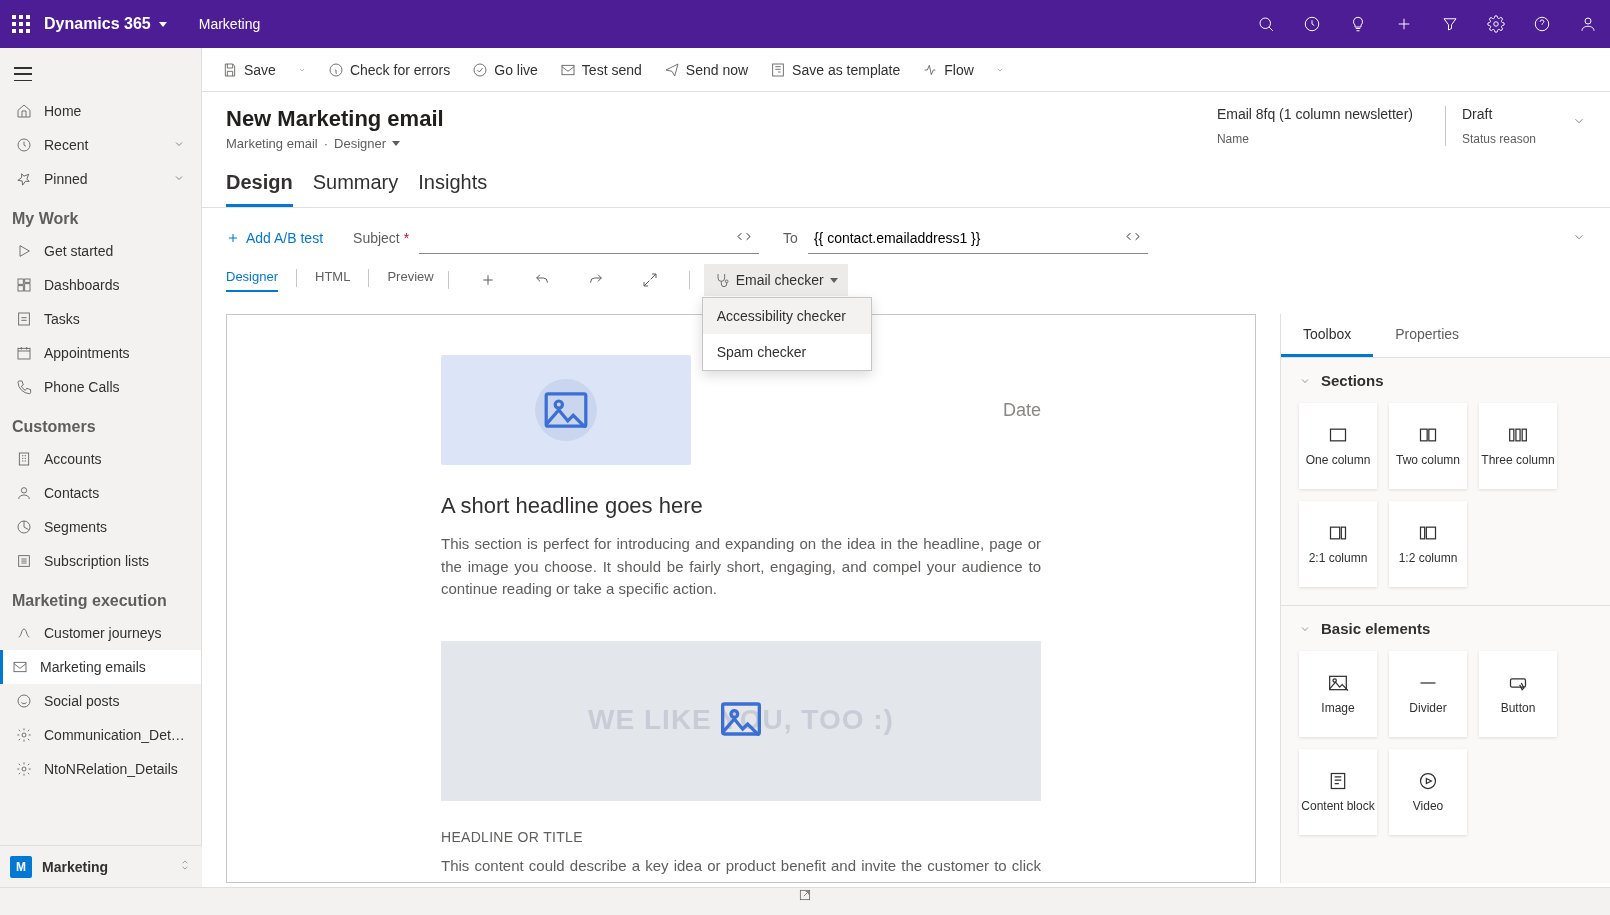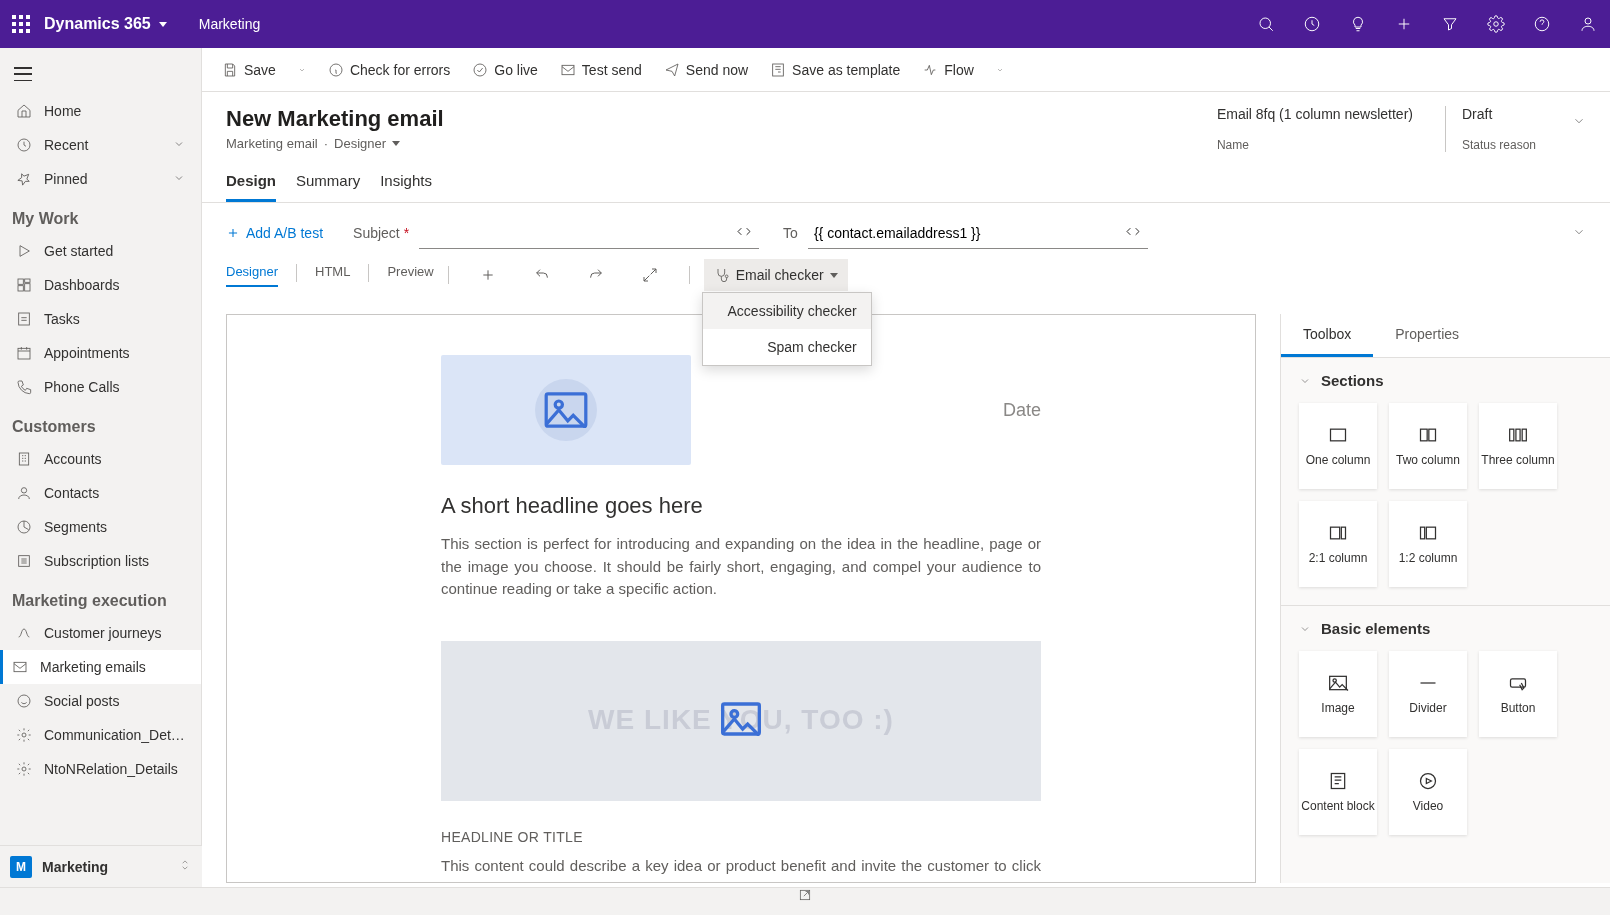--- a/index.html
+++ b/index.html
@@ -45,26 +45,26 @@
 
 
 .main { position:absolute; top:92px; left:202px; right:0; bottom:28px; overflow:hidden; }
 .record-header { padding:14px 24px 0; display:flex; align-items:flex-start; }
 .record-title { font-size:22px; font-weight:600; color:#201f1e; }
 .record-sub { font-size:13px; color:#605e5c; margin-top:4px; display:flex; align-items:center; gap:6px; }
 .record-right { margin-left:auto; display:flex; align-items:flex-start; gap:32px; }
 .stat-block { border-left:1px solid #c8c6c4; padding-left:16px; }
 .stat-block:first-child { border-left:none; padding-left:0; }
 .stat-value { font-size:14px; color:#323130; }
-.stat-label { font-size:12px; color:#605e5c; margin-top:16px; }
+.stat-label { font-size:12px; color:#605e5c; margin-top:10px; }
 .header-chevron { padding:8px 0 0 4px; cursor:pointer; }
 
 
 .tabs { display:flex; gap:20px; padding:0 24px; margin-top:12px; border-bottom:1px solid #e1dfdd; }
-.tab { padding:8px 0 10px; font-size:15px; cursor:pointer; color:#323130; }
+.tab { padding:8px 0 10px; font-size:20px; cursor:pointer; color:#323130; }
 .tab.active { font-weight:600; border-bottom:3px solid #0078d4; }
 
 
 .fieldbar { display:flex; align-items:center; padding:14px 24px 10px; gap:20px; }
 .add-ab { color:#0078d4; display:flex; align-items:center; gap:6px; cursor:pointer; font-size:14px; }
 .field-label { font-size:14px; color:#605e5c; }
 .req { color:#c50f1f; }
 .input-wrap { position:relative; }
 .text-input { height:32px; border:none; border-bottom:1px solid #8a8886; padding:0 36px 0 6px; font-size:14px; background:transparent; }
 .code-icon { position:absolute; right:6px; top:50%; transform:translateY(-50%); cursor:pointer; }
@@ -76,21 +76,21 @@
 .view-tabs { display:flex; gap:16px; font-size:13px; }
 .view-tab { cursor:pointer; padding-bottom:6px; color:#605e5c; }
 .view-tab.active { color:#0078d4; border-bottom:2px solid #0078d4; }
 .vsep { width:1px; height:18px; background:#c8c6c4; margin:0 10px; }
 .tool-btn { width:50px; height:32px; display:flex; align-items:center; justify-content:center; cursor:pointer; }
 .tool-btn svg { width:16px; height:16px; stroke:#605e5c; fill:none; stroke-width:1.5; }
 .email-checker { display:flex; align-items:center; gap:6px; height:32px; padding:0 10px; background:#edebe9; cursor:pointer; }
 .email-checker svg.stetho { width:16px; height:16px; stroke:#605e5c; fill:none; stroke-width:1.3; }
 
 
-.dropdown { position:absolute; background:#fff; border:1px solid #c8c6c4; box-shadow:0 4px 12px rgba(0,0,0,.15); z-index:50; min-width:170px;text-align:right; }
+.dropdown { position:absolute; background:#fff; border:1px solid #c8c6c4; box-shadow:0 4px 12px rgba(0,0,0,.15); z-index:50; min-width:170px; }
 .dropdown-item { padding:10px 14px; font-size:14px; cursor:pointer; }
 .dropdown-item:hover, .dropdown-item.hover { background:#f3f2f1; }
 
 
 .canvas-wrap { position:absolute; top:222px; left:24px; width:1030px; bottom:4px; border:1px solid #c8c6c4; overflow-y:auto; background:#fff; }
 .canvas-inner { padding:40px 110px; max-width:820px; margin:0 auto; }
 .hero-row { display:flex; align-items:center; gap:20px; }
 .hero-img { width:250px; height:110px; background:#dbe5f7; display:flex; align-items:center; justify-content:center; border-radius:2px; }
 .img-circle { width:62px; height:62px; border-radius:50%; background:#c9d6ee; display:flex; align-items:center; justify-content:center; }
 .img-placeholder svg { width:46px; height:36px; stroke:#3b6fd6; fill:none; stroke-width:1.8; }

